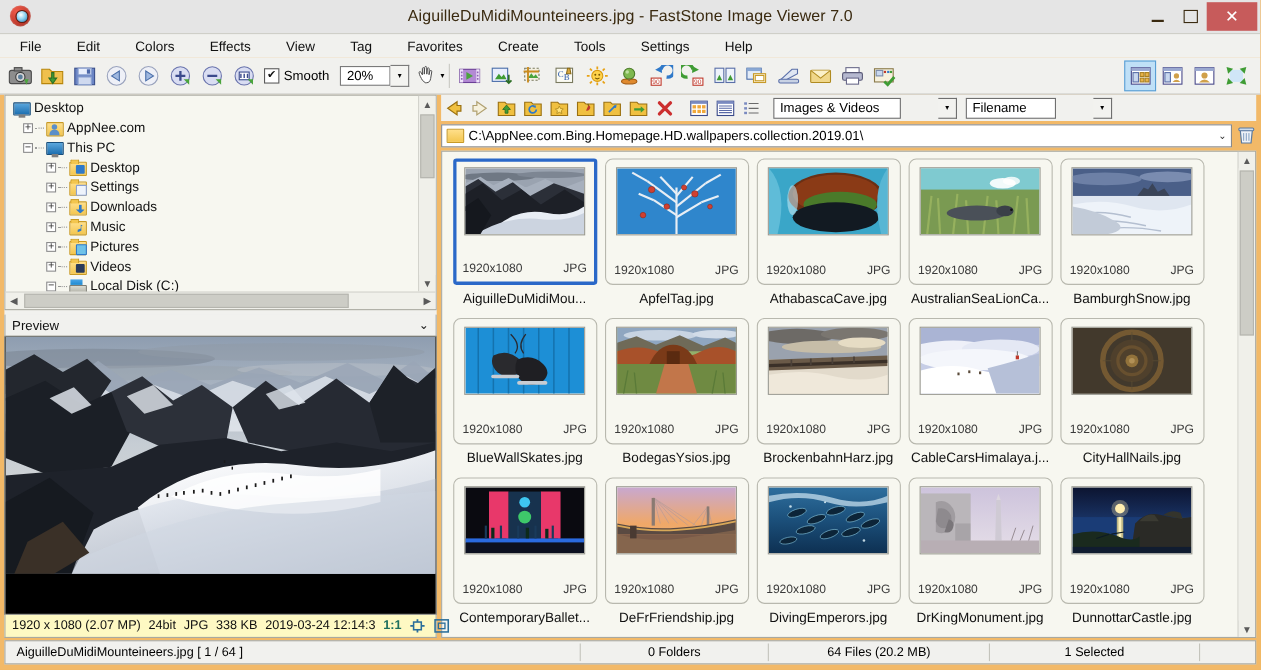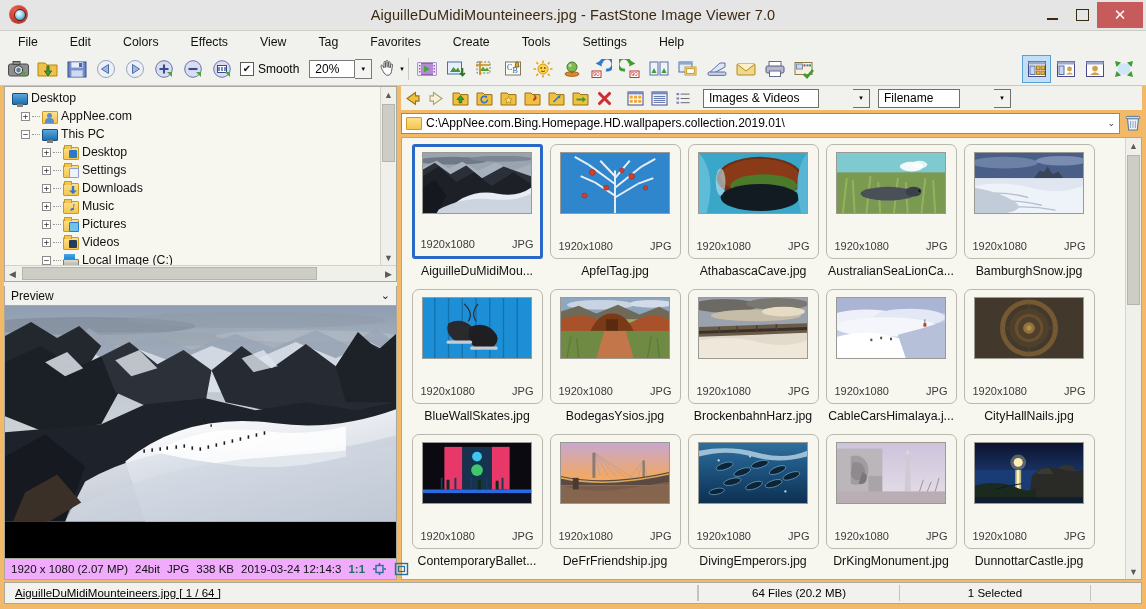--- a/index.html
+++ b/index.html
@@ -193,21 +193,21 @@
     display:flex;align-items:center;padding:0 6px;box-sizing:border-box;
     font-size:12px;color:#111;margin-top:4px;
   }
   .preview-head .sp{margin-left:auto;font-size:11px;color:#222;}
   .preview-area{
     flex:1;min-height:0;background:#000;border:1px solid #a9a9a0;border-top:none;
     position:relative;overflow:hidden;box-sizing:border-box;
   }
   .pv-img{position:absolute;inset:0;}
   .infobar{
-    height:21px;flex:0 0 21px;background:#f0abfc;border:1px solid #a9a9a0;border-top:none;
+    height:21px;flex:0 0 21px;background:#fef9c3;border:1px solid #a9a9a0;border-top:none;
     display:flex;align-items:center;padding:0 6px;gap:7px;box-sizing:border-box;
     font-size:11.5px;color:#111;white-space:nowrap;
   }
   .infobar .ratio{color:#1f6f5e;font-weight:bold;}
   .ib-ico{width:15px;height:14px;position:relative;}
   
   .rightcol{
     flex:1;display:flex;flex-direction:column;min-width:0;min-height:0;margin-left:4px;
   }
   .browse-tb{
@@ -273,21 +273,21 @@
     white-space:nowrap;overflow:hidden;max-width:134px;
   }
   
   .statusbar{
     flex:0 0 22px;height:22px;margin:2px 4px 0 4px;background:#f1f1ee;
     border:1px solid #a9a9a0;display:flex;align-items:center;box-sizing:border-box;
     font-size:11.5px;
   }
   .sb-cell{padding:0 10px;height:100%;display:flex;align-items:center;}
   .sb-div{width:1px;height:16px;background:#c4c4bc;}
-  .sb-grow{flex:1;text-decoration:underline;}
+  .sb-grow{flex:1;}
   .bottom-pad{height:5px;flex:0 0 5px;}
 </style>
 </head>
 <body>
 
 <div class="app">
 
   <div class="titlebar">
     <div class="app-icon">
       <div class="ring"></div>
@@ -663,21 +663,21 @@
 
             <div class="tnode" style="padding-left:33px">
               <span class="tw">
                   <span class="expander">−</span>
                 </span>
               <span class="dots"></span>
               <span class="ficon">
                   <span class="fi-win"></span>
                   <span class="fi-disk"></span>
                 </span>
-              <span class="tlabel">Local Image (C:)</span>
+              <span class="tlabel">Local Disk (C:)</span>
             </div>
 
           </div>
           <div class="vsb">
             <div class="arw">▲</div>
             <div class="track">
               <div class="thumb" style="top:2px;height:58px;"></div>
             </div>
             <div class="arw">▼</div>
           </div>
@@ -1375,20 +1375,21 @@
           </div>
           <div class="arw">▼</div>
         </div>
       </div>
     </div>
   </div>
 
   <div class="statusbar">
     <div class="sb-cell sb-grow">AiguilleDuMidiMounteineers.jpg [ 1 / 64 ]</div>
     <div class="sb-div"></div>
+    <div class="sb-cell" style="width:150px;justify-content:center">0 Folders</div>
     <div class="sb-div"></div>
     <div class="sb-cell" style="width:180px;justify-content:center">64 Files (20.2 MB)</div>
     <div class="sb-div"></div>
     <div class="sb-cell" style="width:170px;justify-content:center">1 Selected</div>
     <div class="sb-div"></div>
     <div class="sb-cell" style="width:30px"></div>
   </div>
   <div class="bottom-pad"></div>
 </div>
 

